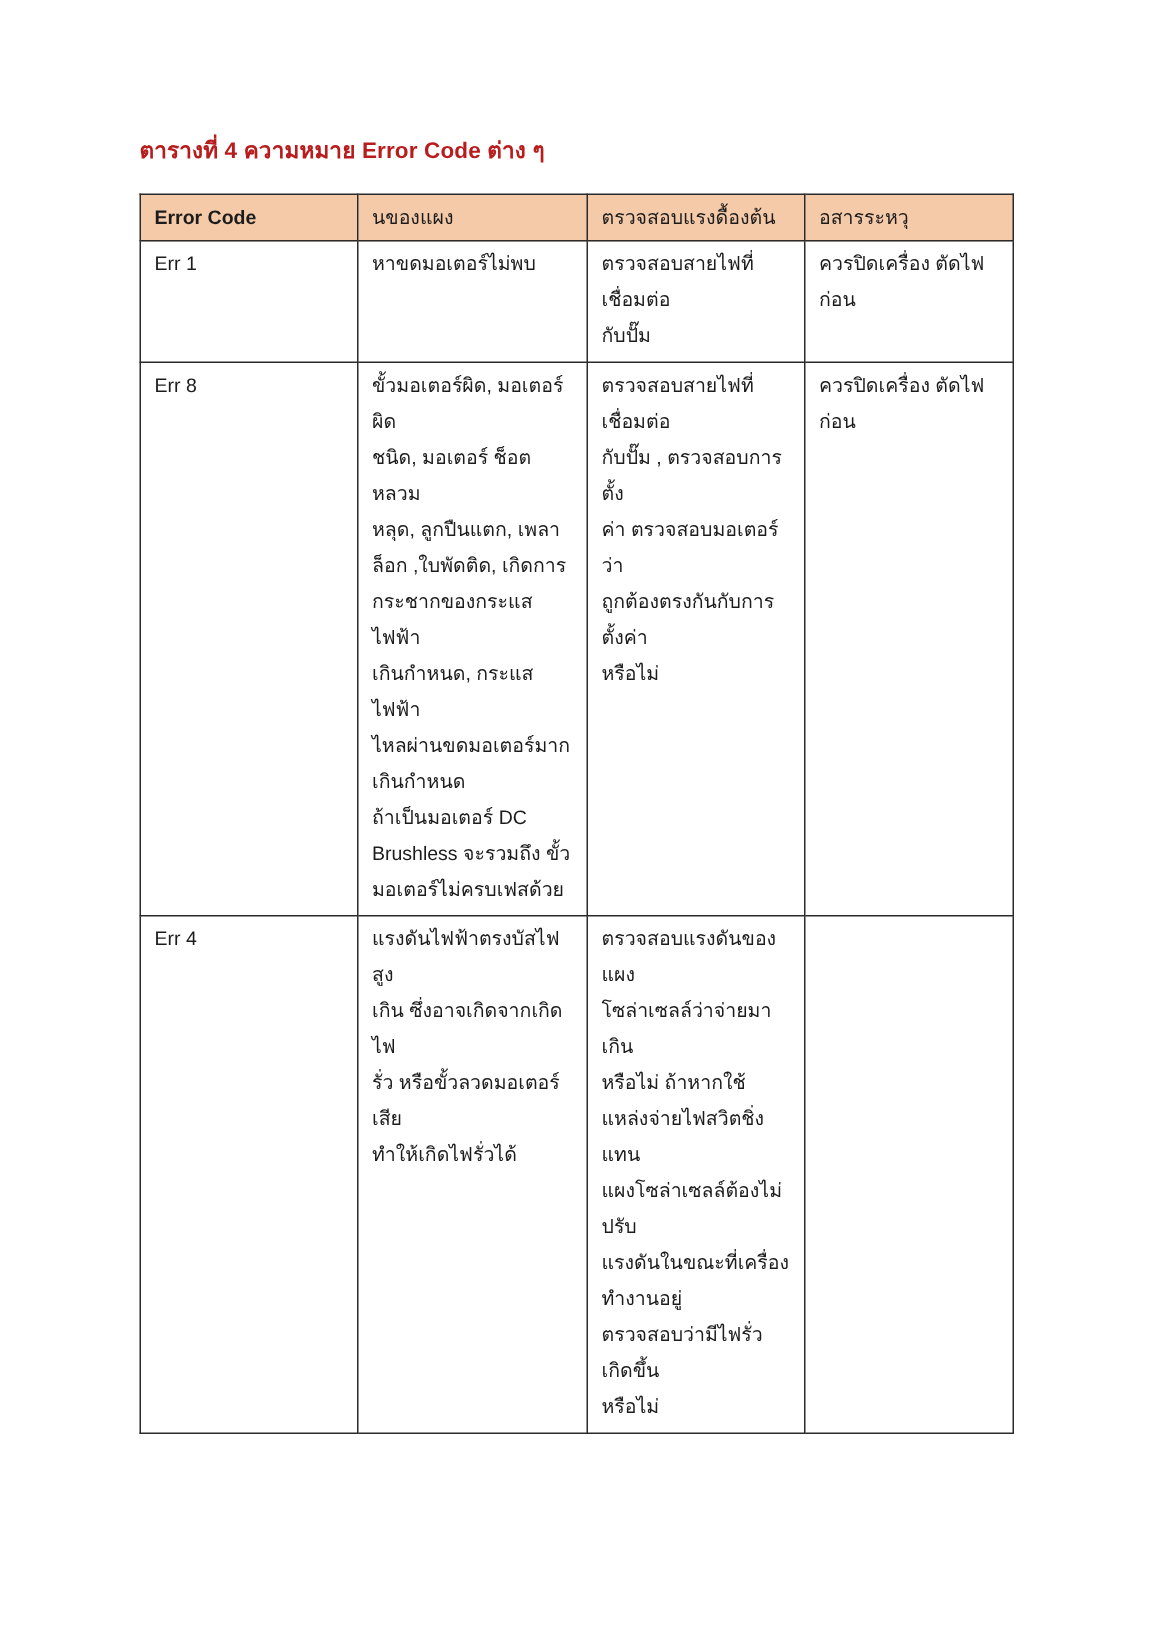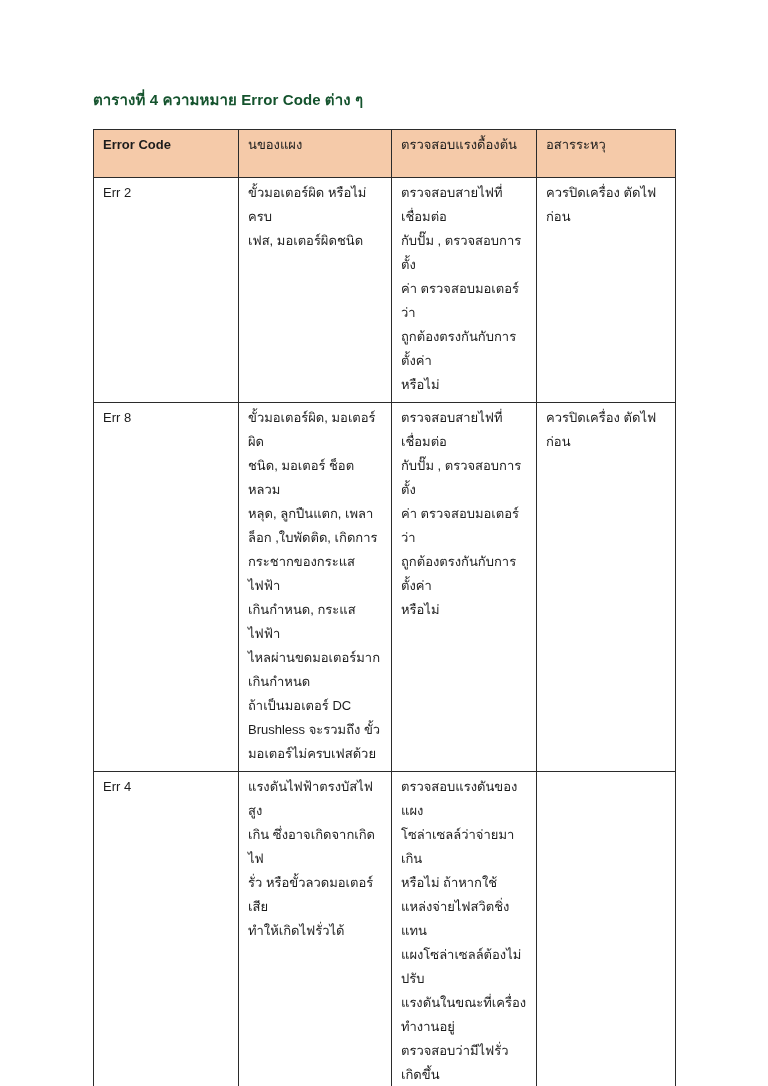--- a/index.html
+++ b/index.html
@@ -17,40 +17,40 @@
   .page {
     box-sizing: border-box;
     width: 768px;
     height: 1086px;
     padding: 88px 0 0 93px;
   }
   .title {
     margin: 0 12px 17px 0;
     font-size: 15px;
     font-weight: bold;
-    color: #14532d;
+    color: #b91c1c;
     letter-spacing: 0.1px;
   }
   table.err-table {
     border-collapse: collapse;
     table-layout: fixed;
     width: 582px;
   }
   .err-table th,
   .err-table td {
     border: 1px solid var(--border-color, #2b2b2b);
     box-sizing: border-box;
     font-size: 13px;
     text-align: left;
     vertical-align: top;
   }
   .err-table th {
     background: var(--header-bg, #f5caa9);
     font-weight: normal;
-    height: 48px;
+    height: 31px;
     padding: 6px 9px 4px 9px;
     line-height: 18px;
   }
   .err-table th.th-bold {
     font-weight: bold;
   }
   .err-table td {
     padding: 3px 8px 5px 9px;
     line-height: 24px;
     white-space: pre-line;
@@ -77,28 +77,24 @@
     <thead>
       <tr>
         <th class="th-bold">Error Code</th>
         <th>นของแผง</th>
         <th>ตรวจสอบแรงดื้องต้น</th>
         <th>อสารระหวุ</th>
       </tr>
     </thead>
     <tbody>
       <tr>
-        <td>Err 2</td>
-        <td>ขั้วมอเตอร์ผิด หรือไม่ครบ
-เฟส, มอเตอร์ผิดชนิด</td>
+        <td>Err 1</td>
+        <td>หาขดมอเตอร์ไม่พบ</td>
         <td>ตรวจสอบสายไฟที่เชื่อมต่อ
-กับปั๊ม , ตรวจสอบการตั้ง
-ค่า ตรวจสอบมอเตอร์ว่า
-ถูกต้องตรงกันกับการตั้งค่า
-หรือไม่</td>
+กับปั๊ม</td>
         <td>ควรปิดเครื่อง ตัดไฟก่อน</td>
       </tr>
       <tr>
         <td>Err 8</td>
         <td>ขั้วมอเตอร์ผิด, มอเตอร์ผิด
 ชนิด, มอเตอร์ ช็อต หลวม
 หลุด, ลูกปืนแตก, เพลา
 ล็อก ,ใบพัดติด, เกิดการ
 กระชากของกระแสไฟฟ้า
 เกินกำหนด, กระแสไฟฟ้า

